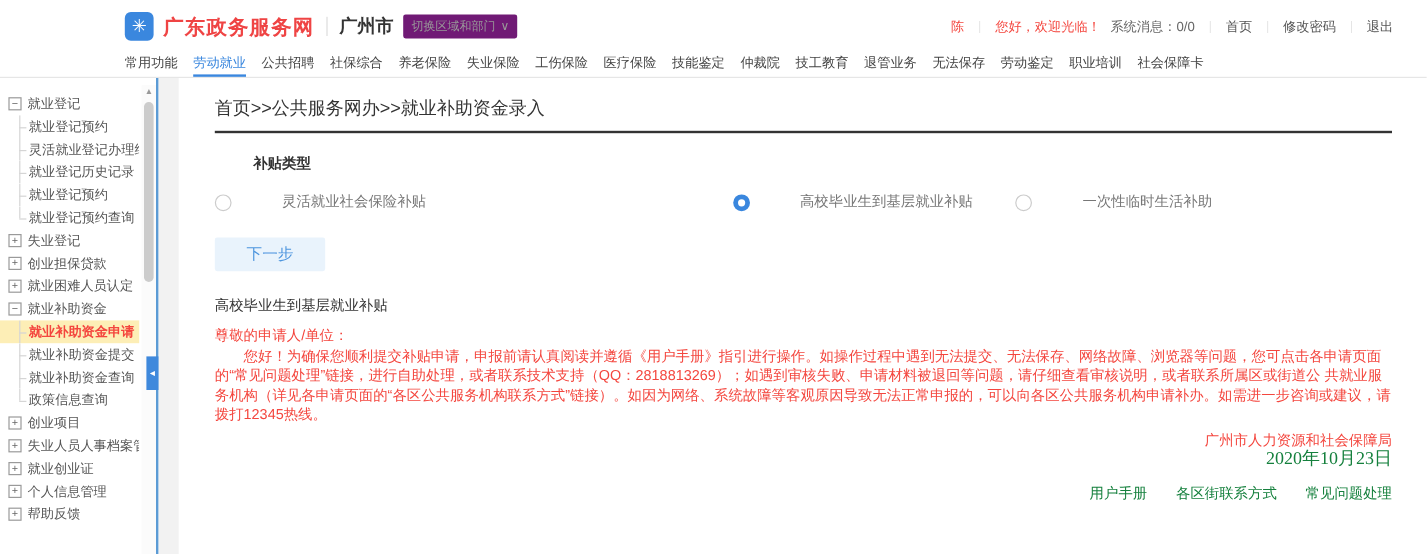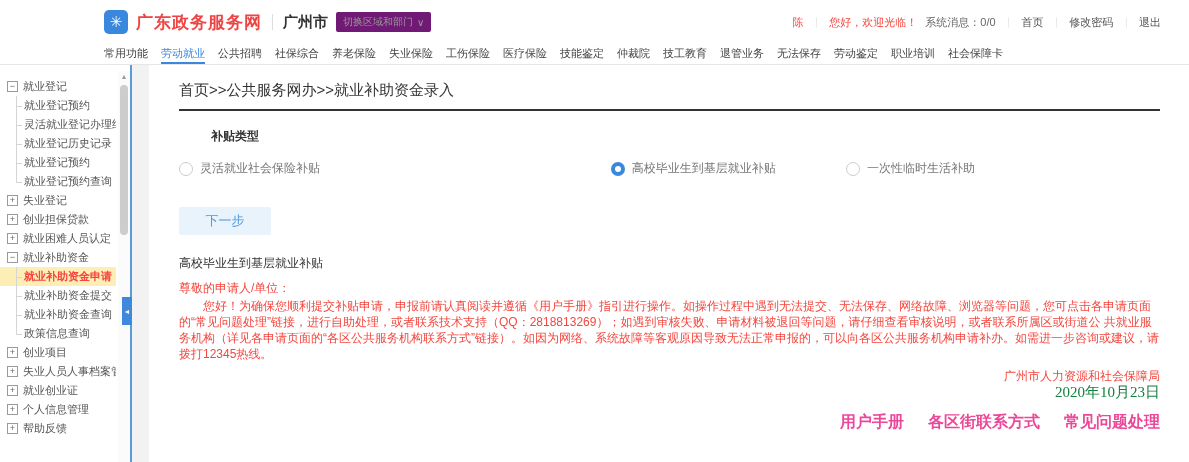--- a/index.html
+++ b/index.html
@@ -56,31 +56,31 @@
   .breadcrumb { font-size:15px; font-weight:normal; color:#333; padding-bottom:9px; border-bottom:2px solid #333; }
   .subsidy-label { margin-top:17px; font-size:12px; color:#333; font-weight:600;margin-left:32px; }
   .radio-row { display:flex; margin-top:15px; align-items:center; }
   .radio-option { display:flex; align-items:center; gap:7px; cursor:pointer; }
   .radio-option:nth-child(1) { width:44%; }
   .radio-option:nth-child(2) { width:24%; }
   .radio-circle { width:14px; height:14px; flex:none; border-radius:50%; border:1px solid #ccc; background:#fff; position:relative; }
   .radio-circle.checked { border:none; background:#3a87de; }
   .radio-circle.checked::after { content:""; position:absolute; left:4px; top:4px; width:6px; height:6px;
     border-radius:50%; background:#fff; }
-  .radio-label { font-size:12px; color:#777; }
-  .next-btn { margin-top:30px; width:92px; height:28px; border:none; border-radius:2px; background:#e9f3fc;
+  .radio-label { font-size:12px; color:#777;margin-left:35px; }
+  .next-btn { margin-top:21px; width:92px; height:28px; border:none; border-radius:2px; background:#e9f3fc;
     color:#4d95de; font-size:13px; cursor:pointer; font-family:inherit; }
   .section-title { margin-top:20px; font-size:12px; color:#333; }
   .notice-title { margin-top:13px; font-size:16px; color:#f4463e; }
   .notice-salutation { margin-top:8px; font-size:12px; color:#f4463e; line-height:16px; }
   .notice-body { margin-top:2px; font-size:12px; color:#f4463e; line-height:16px; text-indent:2em; }
   .notice-sign { margin-top:6px; text-align:right; font-size:12px; color:#f4463e; line-height:16px; }
   .notice-date { text-align:right; font-size:15px; color:#15803d; line-height:16px;font-family:Liberation Serif, serif; }
   .footer-links { margin-top:12px; display:flex; justify-content:flex-end; gap:24px; }
-  .flink { font-size:16px; color:#ec4899; font-weight:700; text-decoration:none; cursor:pointer; }
+  .flink { font-size:12px; color:#15803d; font-weight:400; text-decoration:none; cursor:pointer; }
 </style>
 </head>
 <body>
 
 <div class="header">
   <div class="logo-block">
     <span class="logo-icon">✳</span>
     <span class="logo-text">广东政务服务网</span>
   </div>
   <span class="h-divider"></span>

